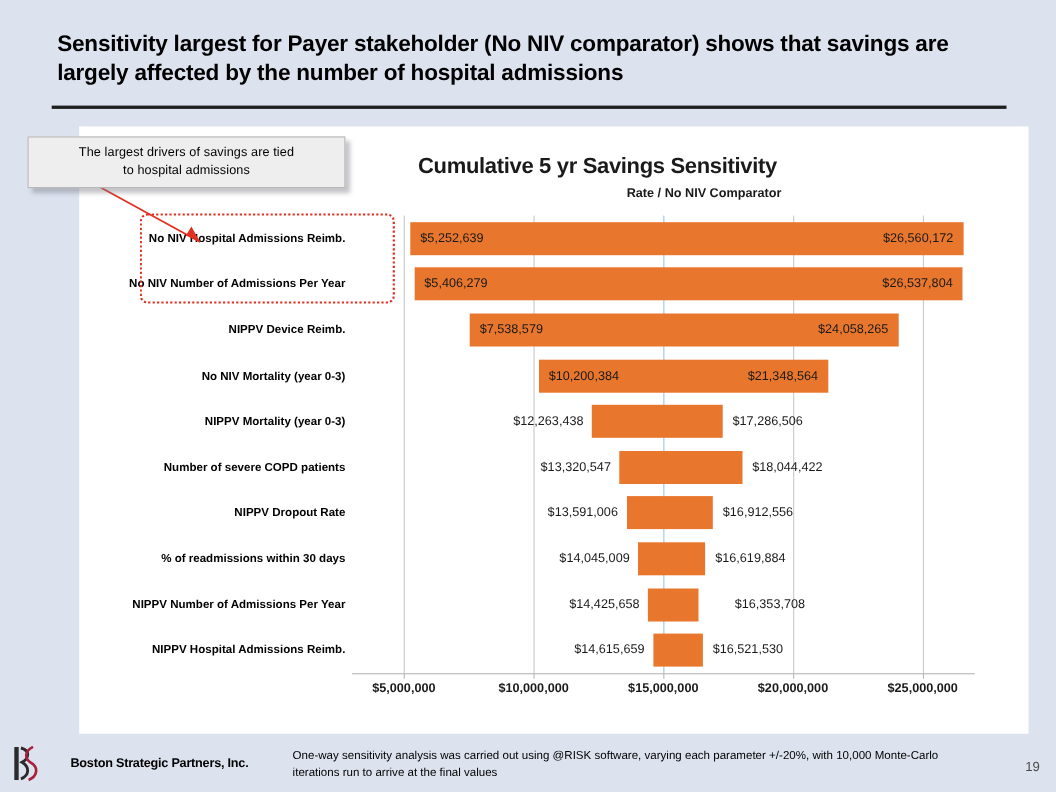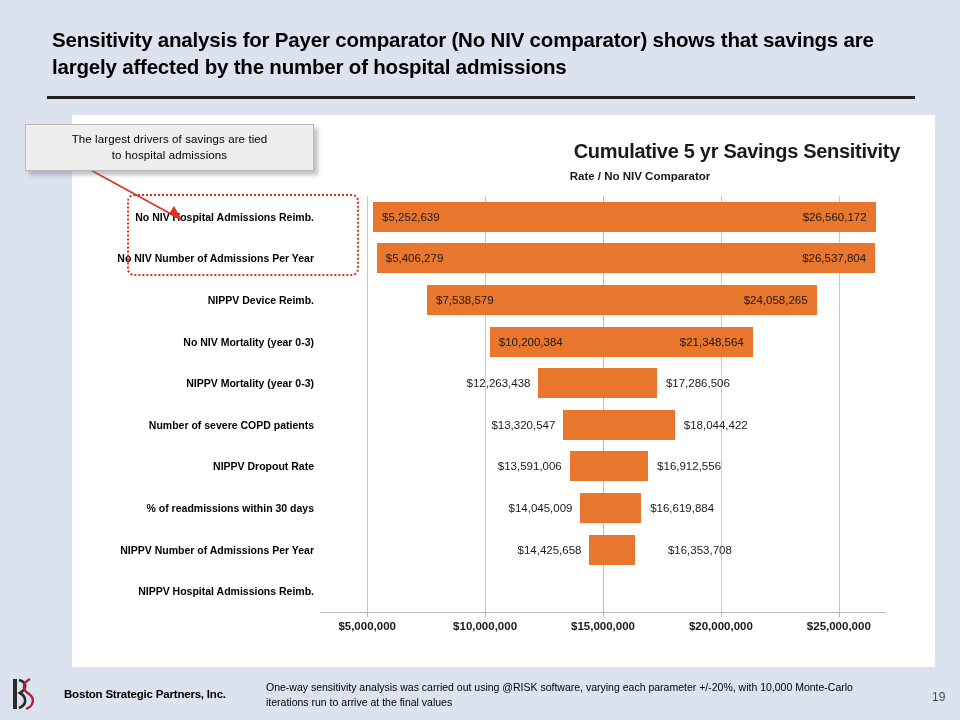--- a/index.html
+++ b/index.html
@@ -45,21 +45,21 @@
     height: 552px;
     background: #ffffff;
   }
 
   
   #chart-title {
     position: absolute;
     left: 380px;
     top: 140px;
     width: 520px;
-    text-align: right;
+    text-align: left;
     font-size: 20px;
     font-weight: bold;
     color: #1a1a1a;
     letter-spacing: -0.3px;
   }
   #chart-subtitle {
     position: absolute;
     left: 380px;
     top: 170px;
     width: 520px;
@@ -234,21 +234,21 @@
     position: absolute;
     left: 932px;
     top: 690px;
     font-size: 12px;
     color: #4a4a4a;
   }
 </style>
 </head>
 <body>
 
-<div id="slide-title">Sensitivity analysis for Payer comparator (No NIV comparator) shows that savings are largely affected by the number of hospital admissions</div>
+<div id="slide-title">Sensitivity largest for Payer stakeholder (No NIV comparator) shows that savings are largely affected by the number of hospital admissions</div>
 <div id="title-rule"></div>
 
 <div id="content-panel"></div>
 
 <div id="chart-title">Cumulative 5 yr Savings Sensitivity</div>
 <div id="chart-subtitle">Rate / No NIV Comparator</div>
 
 <div id="plot-area">
     <div class="gridline" style="left: 47.1667px;"></div>
     <div class="gridline" style="left: 165.083px;"></div>
@@ -292,20 +292,25 @@
     </div>
     <div class="bar-row" style="top: 297px; height: 30px;">
       <div class="bar" style="left: 260.478px; width: 60.7241px; background: rgb(232, 118, 44);"></div>
       <div class="bar-label inside-right" style="left: 164.478px; width: 88px;">$14,045,009</div>
       <div class="bar-label inside-left" style="left: 330.202px;">$16,619,884</div>
     </div>
     <div class="bar-row" style="top: 338.6px; height: 30px;">
       <div class="bar" style="left: 269.455px; width: 45.4698px; background: rgb(232, 118, 44);"></div>
       <div class="bar-label inside-right" style="left: 173.455px; width: 88px;">$14,425,658</div>
       <div class="bar-label inside-left" style="left: 323.925px; margin-left: 24px;">$16,353,708</div>
+    </div>
+    <div class="bar-row" style="top: 380.2px; height: 30px;">
+      <div class="bar" style="left: 273.936px; width: 44.9468px; background: rgb(232, 118, 44);"></div>
+      <div class="bar-label inside-right" style="left: 177.936px; width: 88px;">$14,615,659</div>
+      <div class="bar-label inside-left" style="left: 327.883px;">$16,521,530</div>
     </div>
   </div>
 <div id="axis-baseline"></div>
 
 <div id="cat-labels">
     <div class="cat-label" style="top: 5.8px; height: 30px;">No NIV Hospital Admissions Reimb.</div>
     <div class="cat-label" style="top: 47.4px; height: 30px;">No NIV Number of Admissions Per Year</div>
     <div class="cat-label" style="top: 89px; height: 30px;">NIPPV Device Reimb.</div>
     <div class="cat-label" style="top: 130.6px; height: 30px;">No NIV Mortality (year 0-3)</div>
     <div class="cat-label" style="top: 172.2px; height: 30px;">NIPPV Mortality (year 0-3)</div>

